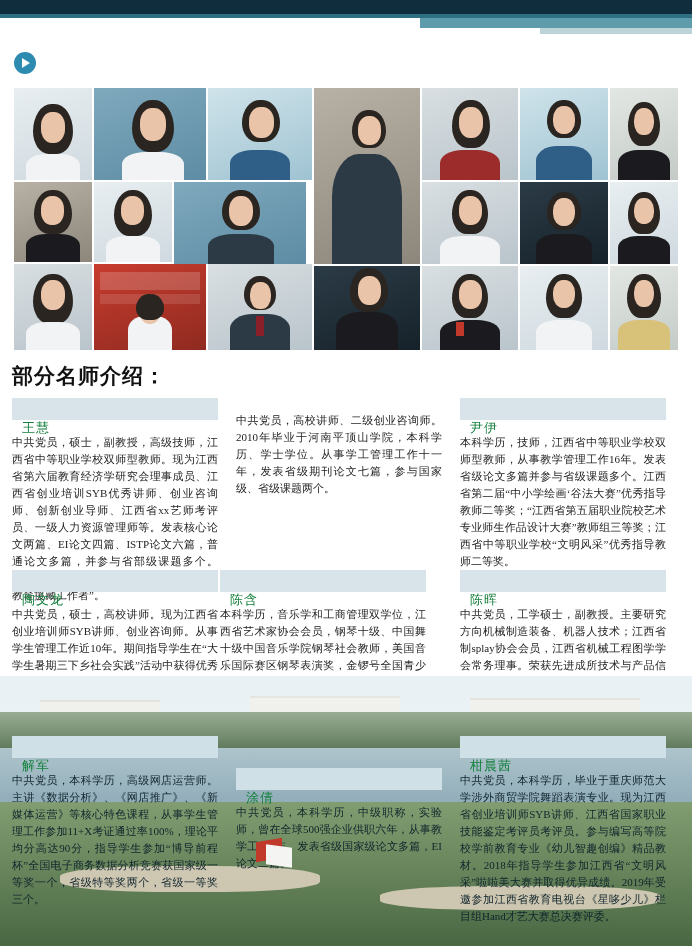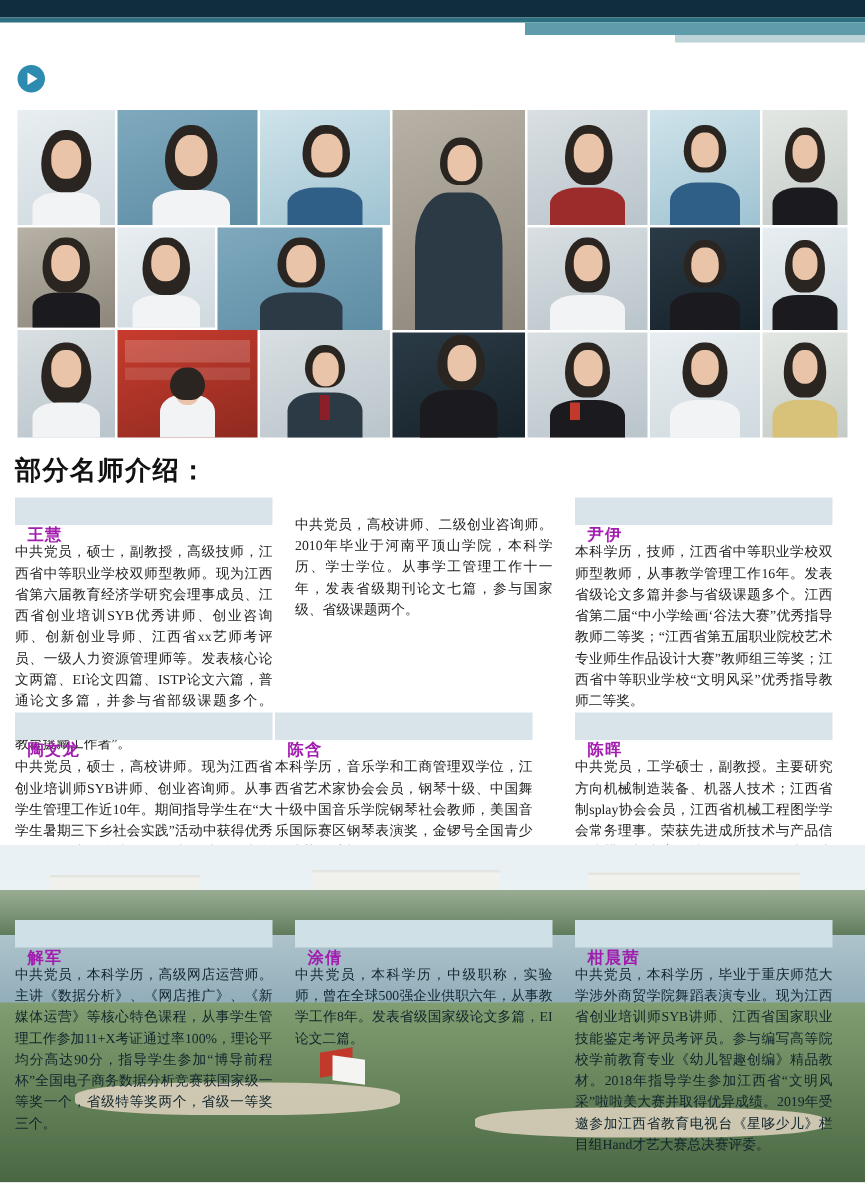--- a/index.html
+++ b/index.html
@@ -46,21 +46,21 @@
   .shirt-b{background:#2f5f86;}
   .shirt-k{background:#1b1b1f;}
   .shirt-y{background:#d8c27a;}
 
   
   .sub-title{position:absolute;left:12px;top:362px;font-size:21px;font-weight:bold;color:#111;letter-spacing:1px;}
 
   
   .bio{position:absolute;width:206px;}
   .bio .name-bar{height:22px;background:#d8e3ea;display:flex;align-items:center;padding-left:10px;}
-  .bio .name{font-size:13px;font-weight:bold;color:#a21caf;letter-spacing:1px;margin-top:38px;}
+  .bio .name{font-size:13px;font-weight:normal;color:#15803d;letter-spacing:1px;margin-top:38px;}
   .bio .text{margin-top:14px;font-size:11px;line-height:1.55;color:#222;text-align:justify;text-justify:inter-ideograph;}
 
   
   .scenery{position:absolute;left:0;top:676px;width:692px;height:270px;overflow:hidden;}
   .sc-sky{position:absolute;left:0;top:0;width:692px;height:56px;background:linear-gradient(#cfe0e8,#eaf1f3);}
   .sc-trees{position:absolute;left:0;top:36px;width:692px;height:36px;background:linear-gradient(#5f7f57,#41603c);}
   .sc-bldg{position:absolute;background:#e7e7e2;border-top:2px solid #cfcfc8;}
   .sc-water{position:absolute;left:0;top:72px;width:692px;height:60px;background:linear-gradient(#9fb9c3,#7fa0ae);}
   .sc-grass{position:absolute;left:0;top:126px;width:692px;height:144px;background:linear-gradient(#6f8f5d,#3f5f38);}
   .sc-path{position:absolute;background:#c9c2ab;border-radius:40%;}
@@ -256,21 +256,21 @@
     <div class="sc-overlay"></div>
   </div>
 
   <div class="bio bio-bottom" style="left:12px;top:736px;">
     <div class="name-bar">
       <span class="name">解军</span>
     </div>
     <div class="text">中共党员，本科学历，高级网店运营师。主讲《数据分析》、《网店推广》、《新媒体运营》等核心特色课程，从事学生管理工作参加11+X考证通过率100%，理论平均分高达90分，指导学生参加“博导前程杯”全国电子商务数据分析竞赛获国家级一等奖一个，省级特等奖两个，省级一等奖三个。</div>
   </div>
 
-  <div class="bio bio-bottom" style="left:236px;top:736px;">
+  <div class="bio bio-bottom" style="left:236px;top:768px;">
     <div class="name-bar">
       <span class="name">涂倩</span>
     </div>
     <div class="text">中共党员，本科学历，中级职称，实验师，曾在全球500强企业供职六年，从事教学工作8年。发表省级国家级论文多篇，EI论文二篇。</div>
   </div>
 
   <div class="bio bio-bottom" style="left:460px;top:736px;">
     <div class="name-bar">
       <span class="name">柑晨茜</span>
     </div>

